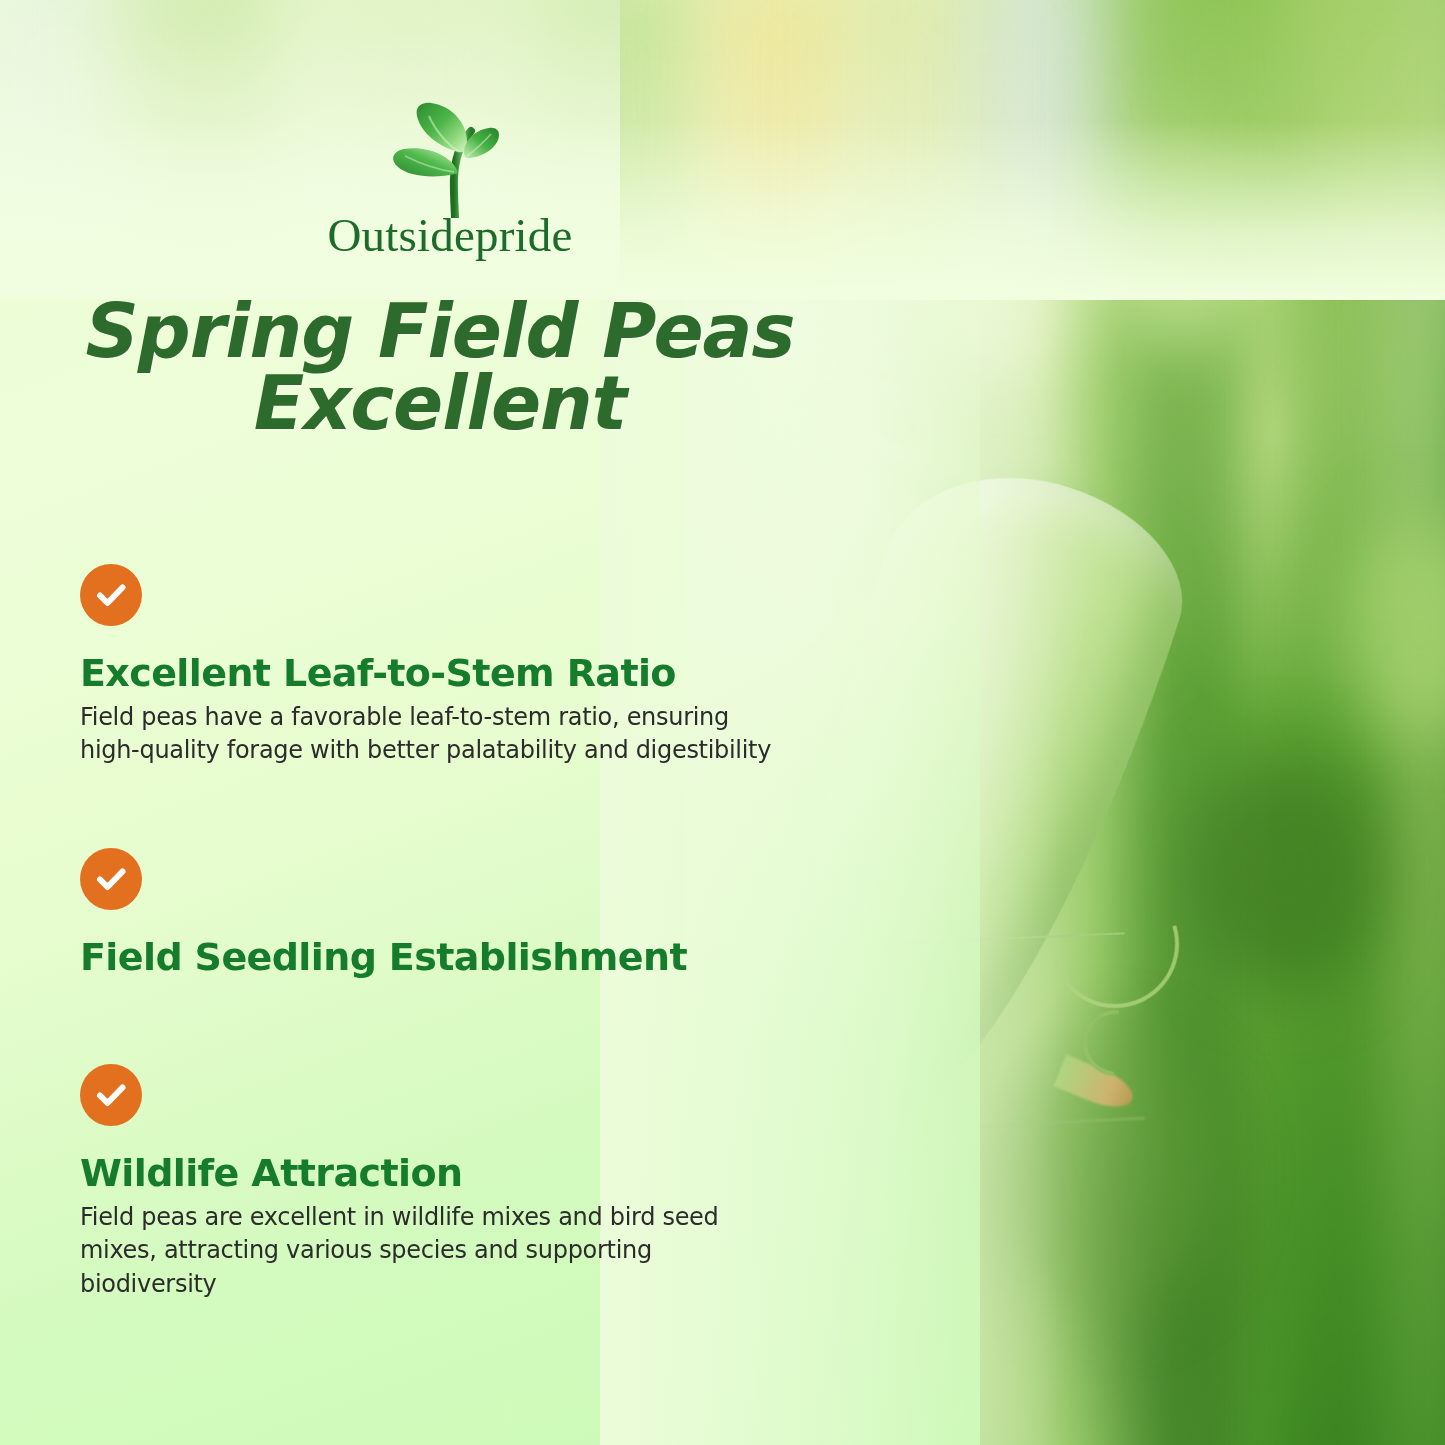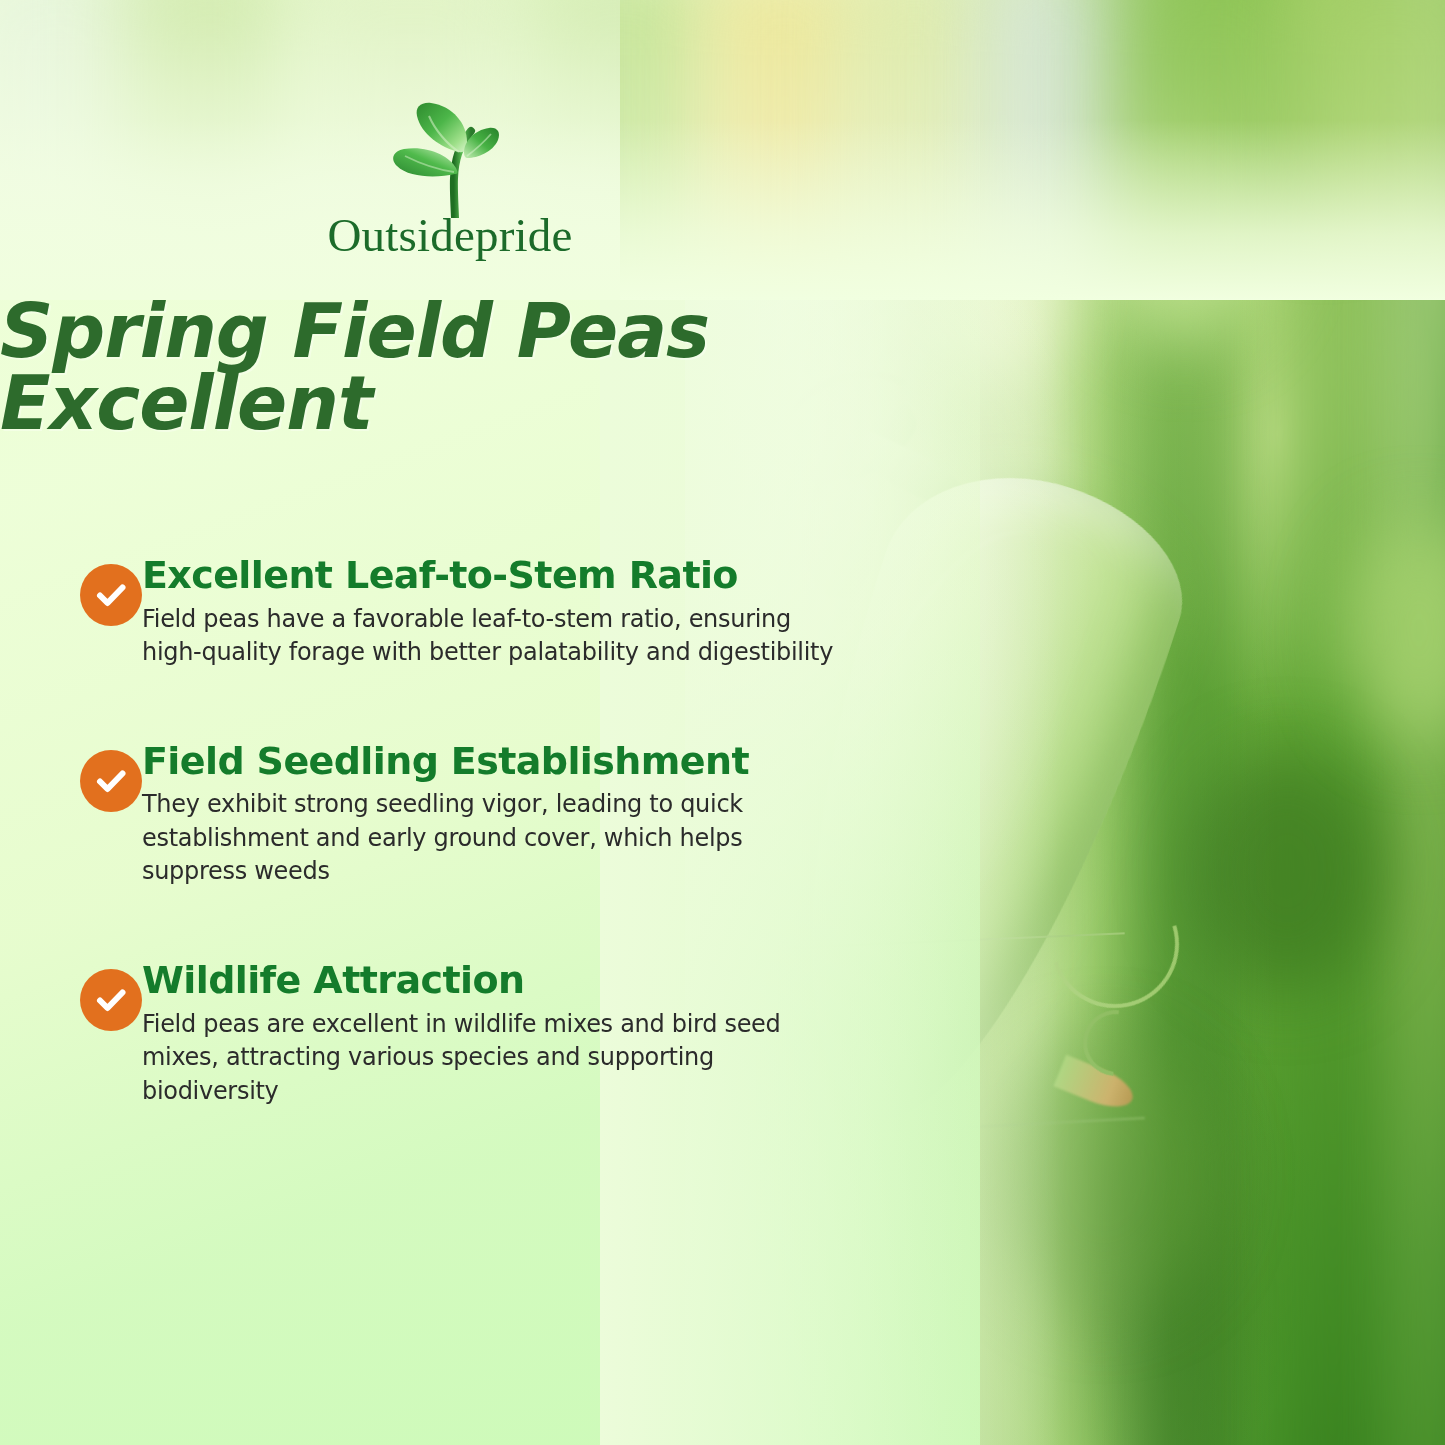--- a/index.html
+++ b/index.html
@@ -167,31 +167,32 @@
     margin-top:-6px;
     font-family:"Liberation Serif",serif;
     font-size:47px;font-weight:400;letter-spacing:.2px;
     color:#1C6B2A;
     line-height:1;
   }
 
   
   .title{
     position:absolute;left:0;top:296px;width:880px;
+    text-align:center;
     font-family:"DejaVu Sans",sans-serif;
     font-style:italic;font-weight:700;
     font-size:74px;line-height:.97;
     letter-spacing:-1px;
     color:#2D6B2C;
     text-shadow:2px 2px 0 rgba(255,255,255,.35);
   }
 
   
   .benefits{position:absolute;left:80px;top:552px;width:800px;}
-  .benefit{display:flex;margin-bottom:68px;}
+  .benefit{display:flex;gap:24px;margin-bottom:68px;flex-direction:column;}
   .benefit:last-child{margin-bottom:0;justify-content:flex-end;}
 
   .check{
     flex:0 0 auto;width:62px;height:62px;border-radius:50%;
     background:#E2701E;
     display:flex;align-items:center;justify-content:center;
     margin-top:12px;
   }
   .check svg{width:36px;height:36px;display:block;}
 
@@ -325,21 +326,20 @@
       </div>
 
       <div class="benefit">
         <div class="check">
           <svg viewBox="0 0 36 36">
             <path d="M7 18.5 L14.5 26 L29.5 10.5" stroke="#FFFFFF" stroke-width="6" fill="none" stroke-linecap="round" stroke-linejoin="round"></path>
           </svg>
         </div>
         <div class="btext">
           <p class="bhead">Field Seedling Establishment</p>
-          <p class="bbody">They exhibit strong seedling vigor, leading to quick establishment and early ground cover, which helps suppress weeds</p>
         </div>
       </div>
 
       <div class="benefit">
         <div class="check">
           <svg viewBox="0 0 36 36">
             <path d="M7 18.5 L14.5 26 L29.5 10.5" stroke="#FFFFFF" stroke-width="6" fill="none" stroke-linecap="round" stroke-linejoin="round"></path>
           </svg>
         </div>
         <div class="btext">

